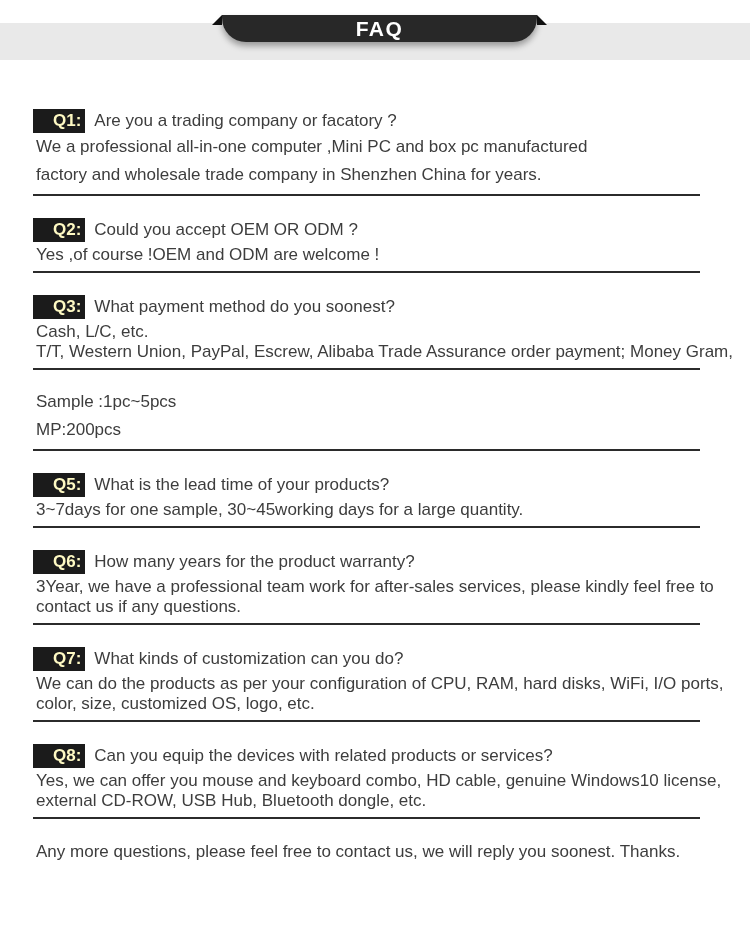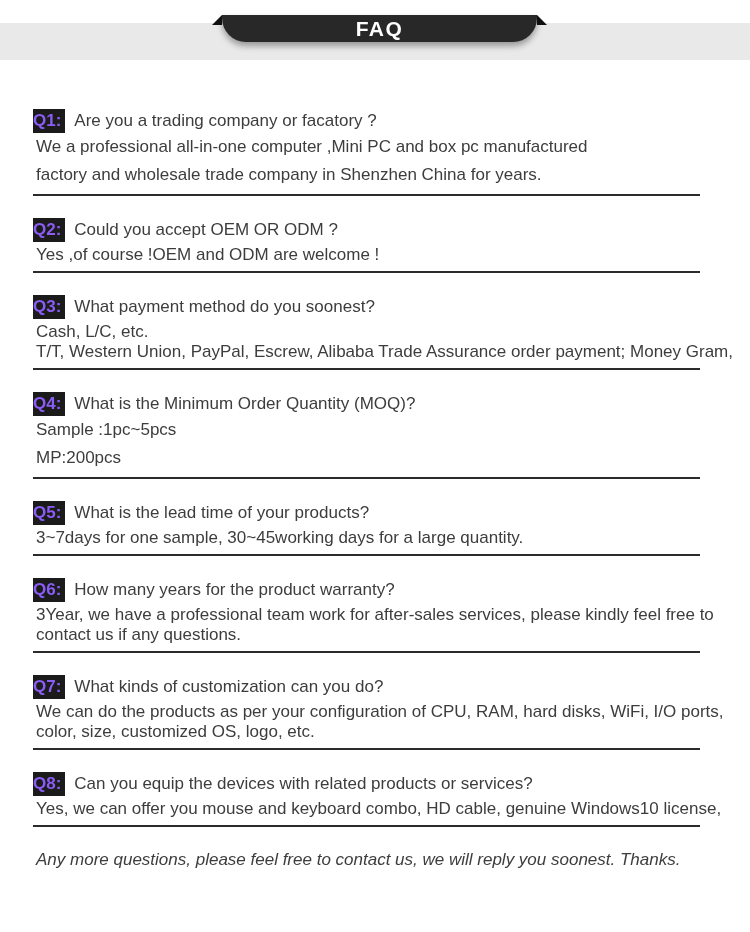--- a/index.html
+++ b/index.html
@@ -48,25 +48,25 @@
   .content { padding: 47px 50px 0 33px; }
   .faq-item { margin-bottom: 22px; }
   .q-row {
     display: flex;
     align-items: center;
     gap: 9px;
     margin-bottom: 3px;
   }
   .q-badge {
     background: var(--badge-color, #1b1b1b);
-    color: #8b5cf6;
+    color: #fef9c3;
     font-size: 17px;
     font-weight: bold;
     line-height: 21px;
-    padding: 1px 4px 2px 0;
+    padding: 1px 4px 2px 20px;
     flex: 0 0 auto;
   }
   .q-text { font-size: 17px; line-height: 24px; }
   .answer { margin-left: 3px; }
   .answer p {
     margin: 0;
     font-size: 17px;
     line-height: 20px;
     white-space: nowrap;
   }
@@ -76,21 +76,20 @@
     border-top: 2px solid var(--separator-color, #2b2b2b);
     margin-top: 6px;
   }
   .faq-item.spaced .separator { margin-top: 9px; }
 
   .footer-note {
     margin: 23px 0 0 3px;
     font-size: 17px;
     line-height: 20px;
     white-space: nowrap;
-    font-style: italic;
   }
 </style>
 </head>
 <body>
 
 <header class="header">
   <div class="band"></div>
   <div class="ribbon">
     <span class="fold fold-left"></span>
     <span class="fold fold-right"></span>
@@ -129,24 +128,20 @@
       <span class="q-text">What payment method do you soonest?</span>
     </div>
     <div class="answer">
           <p>Cash, L/C, etc.</p>
           <p>T/T, Western Union, PayPal, Escrew, Alibaba Trade Assurance order payment; Money Gram,</p>
         </div>
     <div class="separator"></div>
   </section>
 
   <section class="faq-item spaced">
-    <div class="q-row">
-      <span class="q-badge">Q4:</span>
-      <span class="q-text">What is the Minimum Order Quantity (MOQ)?</span>
-    </div>
     <div class="answer">
           <p>Sample :1pc~5pcs</p>
           <p>MP:200pcs</p>
         </div>
     <div class="separator"></div>
   </section>
 
   <section class="faq-item">
     <div class="q-row">
       <span class="q-badge">Q5:</span>
@@ -182,18 +177,19 @@
     <div class="separator"></div>
   </section>
 
   <section class="faq-item">
     <div class="q-row">
       <span class="q-badge">Q8:</span>
       <span class="q-text">Can you equip the devices with related products or services?</span>
     </div>
     <div class="answer">
           <p>Yes, we can offer you mouse and keyboard combo, HD cable, genuine Windows10 license,</p>
+          <p>external CD-ROW, USB Hub, Bluetooth dongle, etc.</p>
         </div>
     <div class="separator"></div>
   </section>
 </div>
   <p class="footer-note">Any more questions, please feel free to contact us, we will reply you soonest. Thanks.</p>
 </main>
 
 </body></html>

